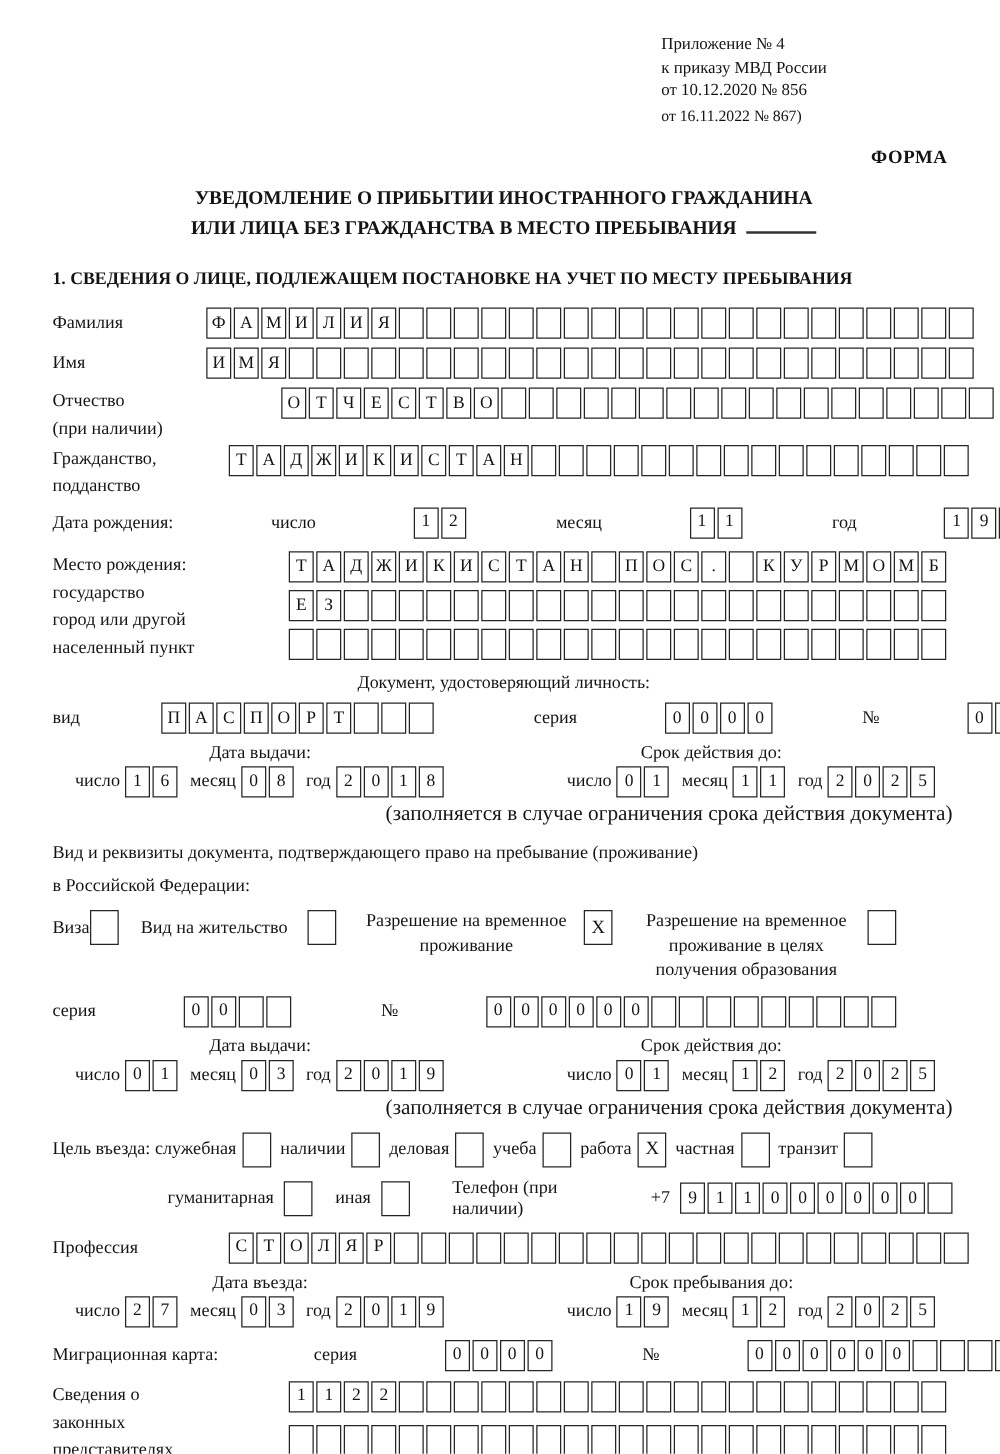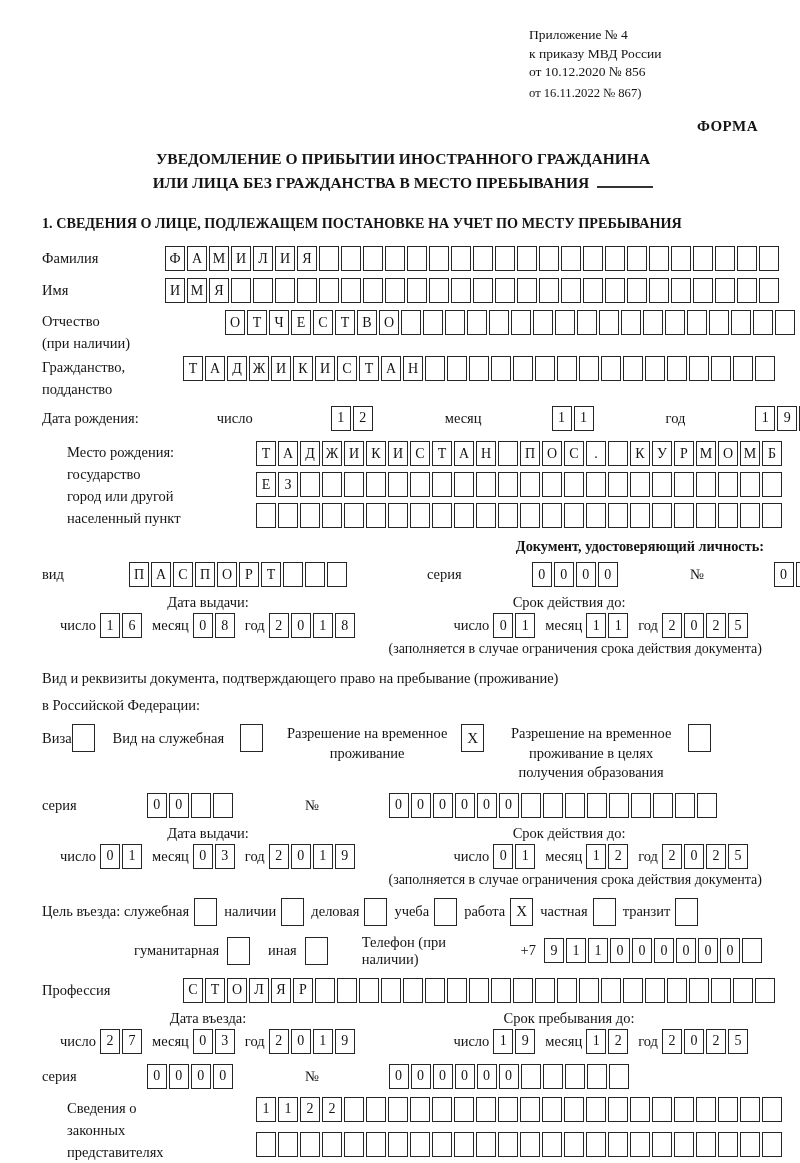--- a/index.html
+++ b/index.html
@@ -28,49 +28,49 @@
   .cells { display:flex; flex:none; }
   .cell {
     display:inline-flex; align-items:center; justify-content:center;
     width:20px; height:25px; box-sizing:border-box; flex:none;
     border:1.6px solid #262626; margin-right:2px; background:#fff;
     font-size:14px; line-height:1;
   }
   .cb { width:23px; height:28px; font-size:15px; }
   .gap8 { width:8px; flex:none; } .gap16 { width:16px; flex:none; }
 
-  .w92 { width:92px; } .w110 { width:110px; } .w152 { width:152px; } .w158 { width:158px;margin-left:25px; }
+  .w92 { width:92px; } .w110 { width:110px; } .w152 { width:152px; } .w158 { width:158px; }
 
   .stack { display:flex; flex-direction:column; }
   .stack .crow { margin-bottom:6px; }
 
   
   .dp-heads { display:flex; font-size:14.5px; margin-bottom:2px; }
   .dp-heads .hL { width:46%; text-align:center; }
   .dp-heads .hR { width:54%; text-align:center; }
   .datepair { display:flex; align-items:center; }
   .dgroup { display:flex; align-items:center; }
   .dgroup .lbl { margin-right:4px; }
-  .note-r { text-align:right; font-size:14px; margin:3px 2px 10px 0; }
+  .note-r { text-align:right; font-size:17px; margin:3px 2px 10px 0; }
 
   .para { font-size:14.5px; line-height:1.55; margin-top:4px; }
 
   
   .opt-row { display:flex; align-items:flex-start; margin-top:8px; }
   .opt { display:flex; align-items:flex-start; }
   .opt .olbl { font-size:14.5px; line-height:1.35; }
   .opt .center { text-align:center; }
   .wrap160 { width:172px; } .wrap175 { width:178px; }
 
   
   .purpose { display:flex; align-items:center; font-size:14.5px; margin-top:10px; }
   .purpose .cb { margin-left:5px; margin-right:7px; }
   .purpose2 { display:flex; align-items:center; font-size:14.5px; margin-top:8px; padding-left:92px; }
 
-  .center-bold { text-align:right; font-weight:bold; font-size:14.3px; margin:4px 0 7px 0; }
+  .center-bold { text-align:center; font-weight:normal; font-size:14.3px; margin:4px 0 7px 0; }
 </style>
 </head>
 <body>
 
 <div class="page">
 
   <div class="hdr-block">
     <div>Приложение № 4</div>
     <div>к приказу МВД России</div>
     <div>от 10.12.2020 № 856</div>
@@ -437,21 +437,21 @@
     <div class="para">Вид и реквизиты документа, подтверждающего право на пребывание (проживание)</div>
     <div class="para">в Российской Федерации:</div>
 
     <div class="opt-row">
       <span class="opt">
         <span class="olbl" style="line-height:28px;">Виза</span>
         <span class="cell cb"></span>
       </span>
       <span class="gap16"></span>
       <span class="opt">
-        <span class="olbl" style="line-height:28px;">Вид на служебная</span>
+        <span class="olbl" style="line-height:28px;">Вид на жительство</span>
         <span class="gap16"></span>
         <span class="cell cb"></span>
       </span>
       <span class="gap16"></span>
       <span class="opt">
         <span class="olbl center wrap160">Разрешение на временное проживание</span>
         <span class="gap8"></span>
         <span class="cell cb">X</span>
       </span>
       <span class="gap16"></span>
@@ -665,20 +665,21 @@
         <span class="cells">
             <span class="cell">2</span>
             <span class="cell">0</span>
             <span class="cell">2</span>
             <span class="cell">5</span>
           </span>
       </span>
     </div>
 
     <div class="row" style="align-items:center; margin-top:10px;">
+      <span class="lbl" style="width:178px;">Миграционная карта:</span>
       <span class="lbl">серия</span>
         <span class="gap8"></span>
       <span class="cells">
           <span class="cell">0</span>
           <span class="cell">0</span>
           <span class="cell">0</span>
           <span class="cell">0</span>
         </span>
         <span class="gap8"></span>
       <span class="lbl">№</span>

